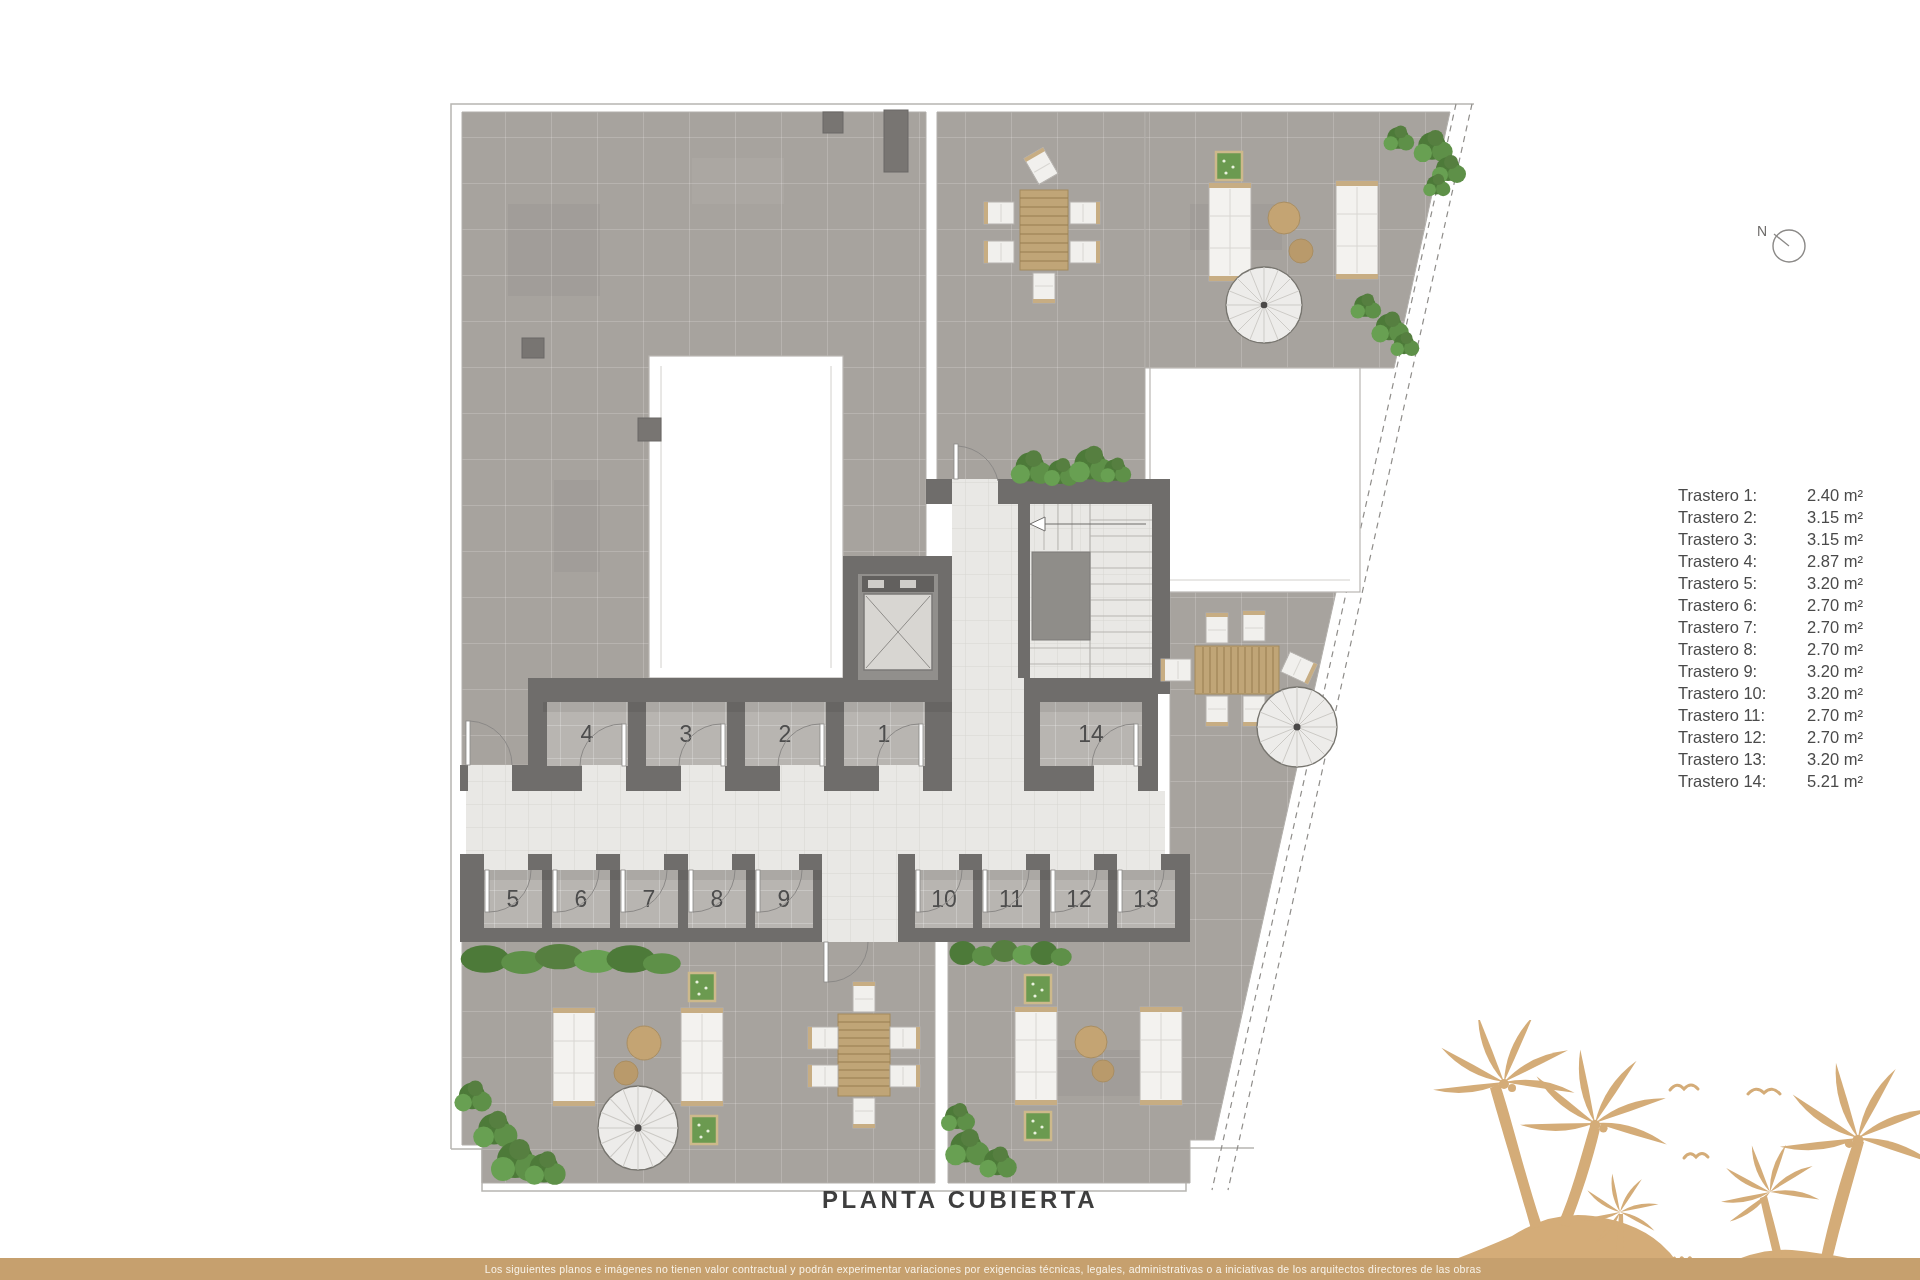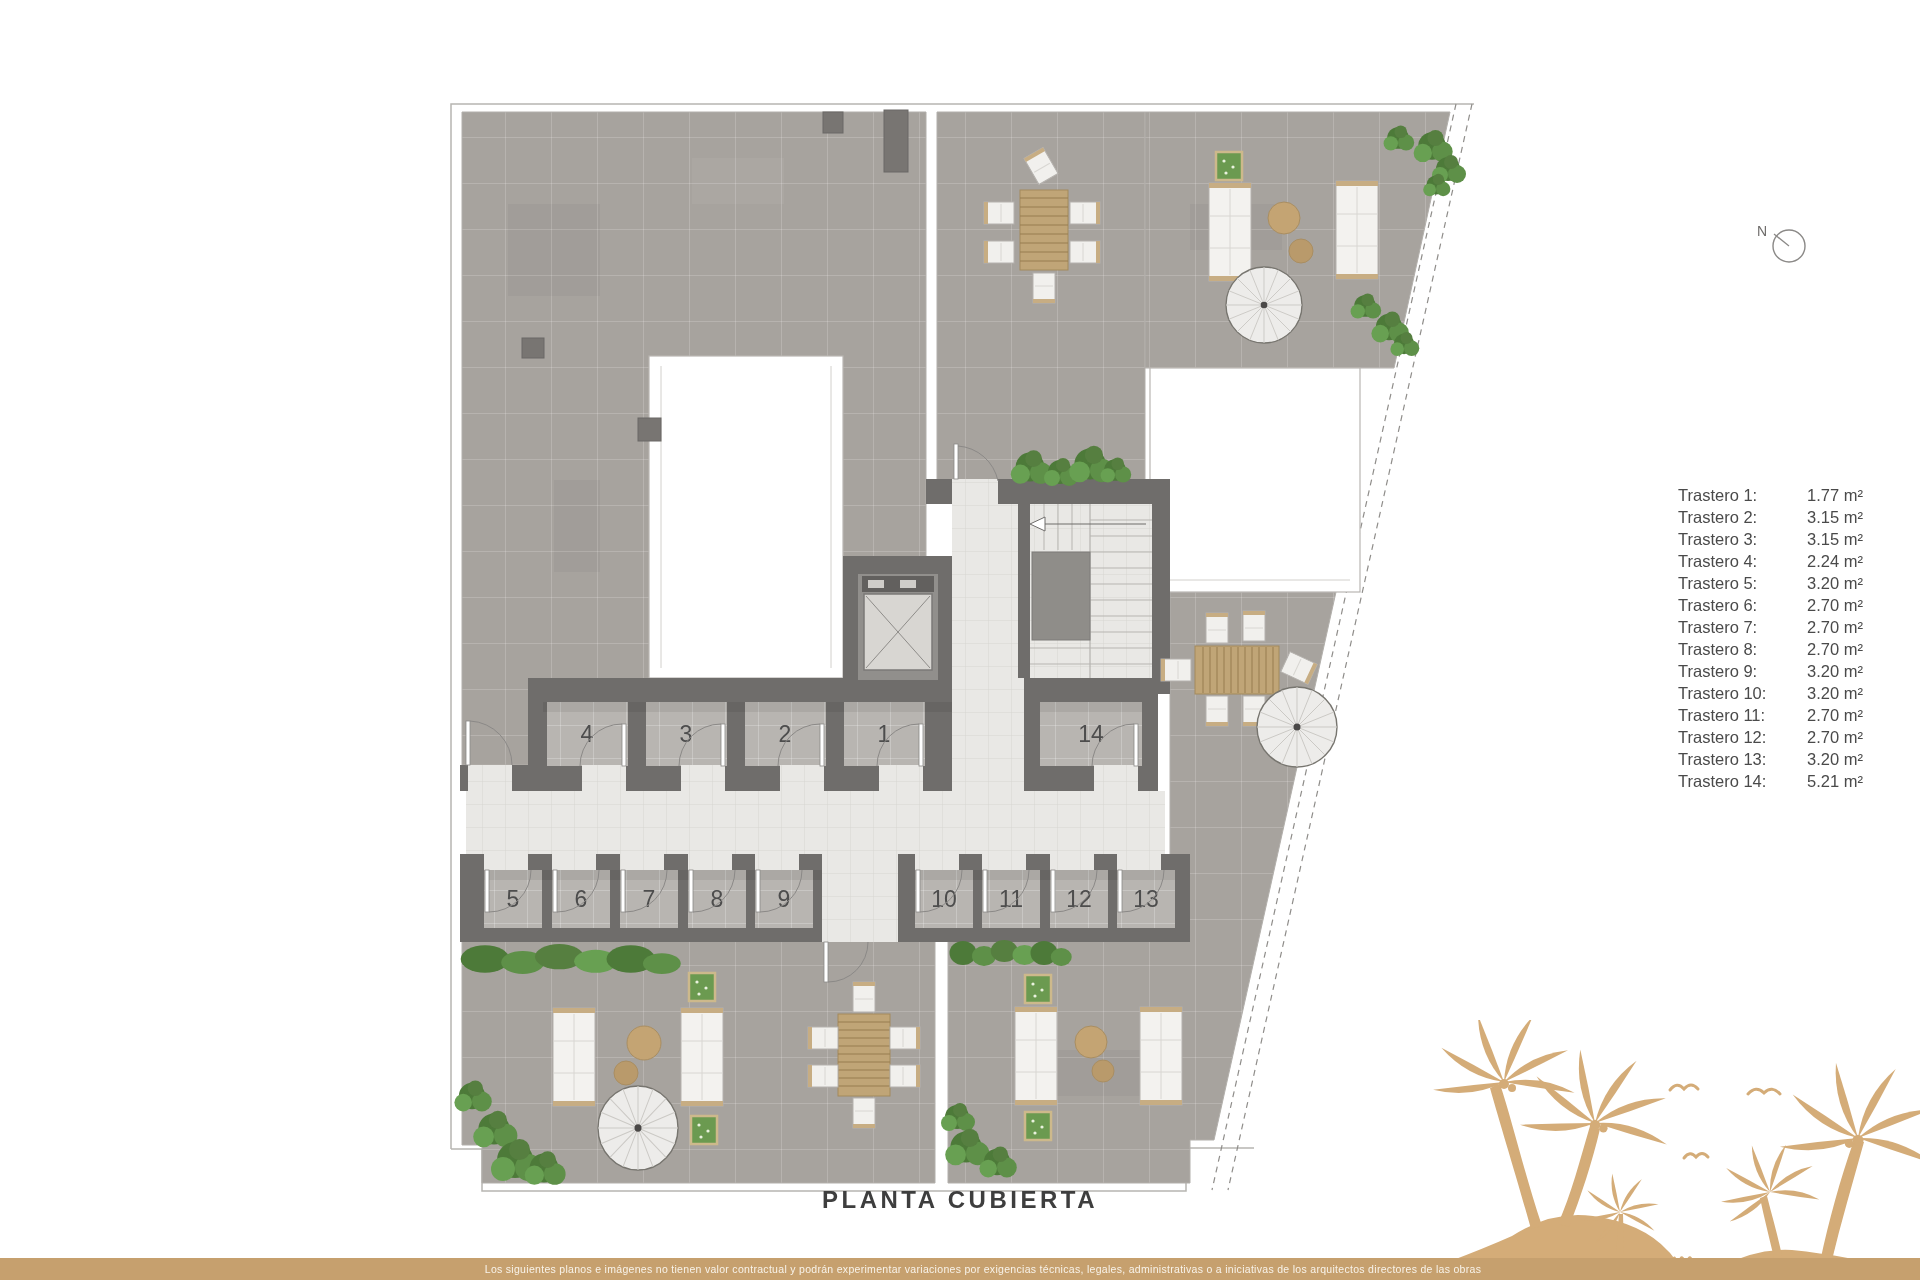--- a/index.html
+++ b/index.html
@@ -451,24 +451,24 @@
     </g>
   </g>
   <g stroke="#d4ac78" stroke-width="3" fill="none" stroke-linecap="round">
     <path d="M240,70 q7,-9 14,-1 q7,-8 14,0"></path>
     <path d="M318,74 q8,-9 16,-1 q8,-8 16,1"></path>
     <path d="M254,138 q6,-8 12,-1 q6,-7 12,0"></path>
   </g>
 </svg>
 
 <div class="legend">
-  <div class="legend-row"><span>Trastero 1:</span><span class="val">1.77 m²</span></div>
+  <div class="legend-row"><span>Trastero 1:</span><span class="val">2.40 m²</span></div>
   <div class="legend-row"><span>Trastero 2:</span><span class="val">3.15 m²</span></div>
   <div class="legend-row"><span>Trastero 3:</span><span class="val">3.15 m²</span></div>
-  <div class="legend-row"><span>Trastero 4:</span><span class="val">2.24 m²</span></div>
+  <div class="legend-row"><span>Trastero 4:</span><span class="val">2.87 m²</span></div>
   <div class="legend-row"><span>Trastero 5:</span><span class="val">3.20 m²</span></div>
   <div class="legend-row"><span>Trastero 6:</span><span class="val">2.70 m²</span></div>
   <div class="legend-row"><span>Trastero 7:</span><span class="val">2.70 m²</span></div>
   <div class="legend-row"><span>Trastero 8:</span><span class="val">2.70 m²</span></div>
   <div class="legend-row"><span>Trastero 9:</span><span class="val">3.20 m²</span></div>
   <div class="legend-row"><span>Trastero 10:</span><span class="val">3.20 m²</span></div>
   <div class="legend-row"><span>Trastero 11:</span><span class="val">2.70 m²</span></div>
   <div class="legend-row"><span>Trastero 12:</span><span class="val">2.70 m²</span></div>
   <div class="legend-row"><span>Trastero 13:</span><span class="val">3.20 m²</span></div>
   <div class="legend-row"><span>Trastero 14:</span><span class="val">5.21 m²</span></div>

